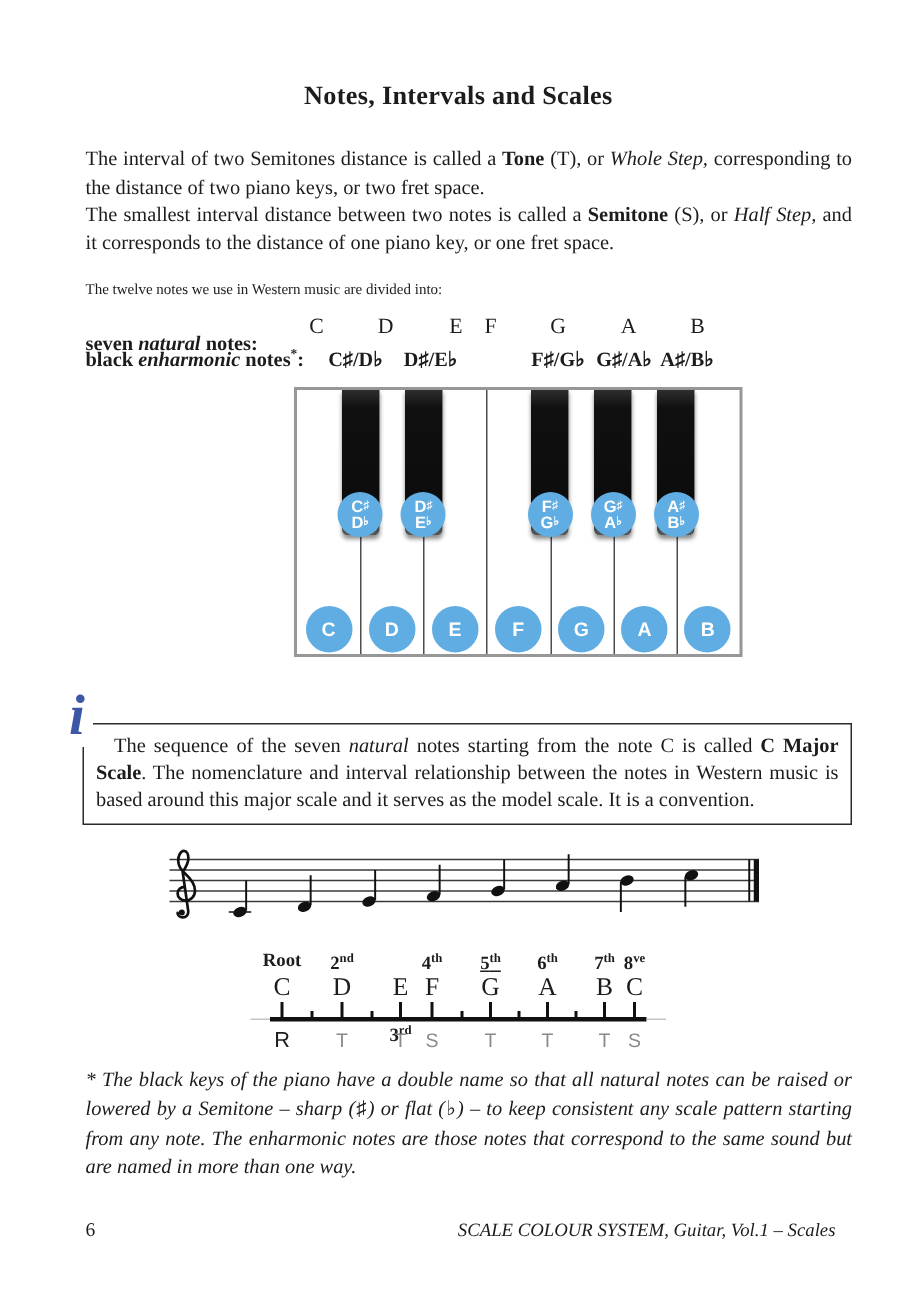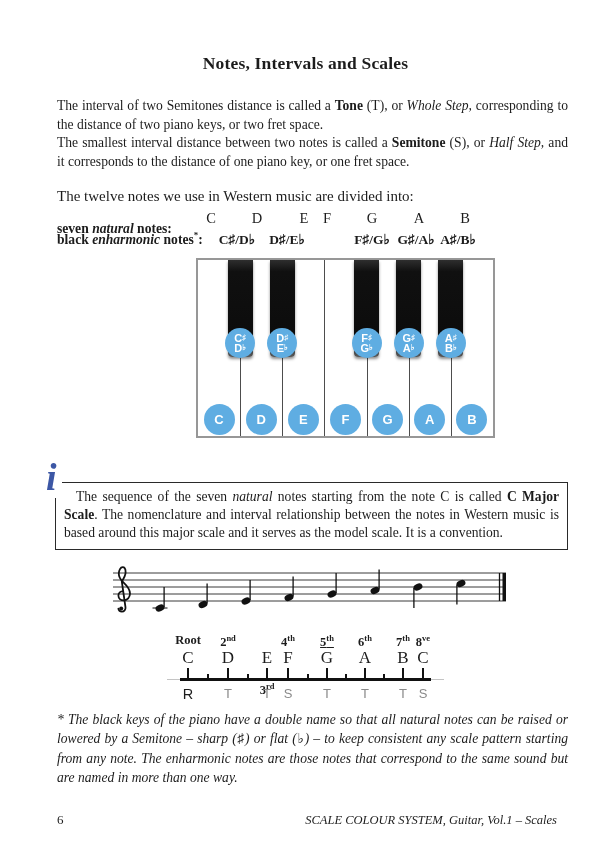--- a/index.html
+++ b/index.html
@@ -6,21 +6,21 @@
   body{
     width:611px;height:864px;position:relative;background:#ffffff;
     font-family:"Liberation Serif", serif;color:#1c1c1c;overflow:hidden;
   }
   .abs{position:absolute;}
   
   #title{top:53px;left:0;width:611px;text-align:center;font-size:17.5px;font-weight:bold;letter-spacing:.2px;}
   
   .bodytext{left:57px;width:511px;font-size:13.6px;line-height:18.5px;text-align:justify;}
   #intro{top:97px;}
-  #lead{top:188px;left:57px;width:520px;font-size:15px;}
+  #lead{top:188px;left:57px;width:520px;font-size:10px;}
   .seg-b{font-weight:bold;}
   .seg-i{font-style:italic;}
   .seg-sup{font-size:9px;vertical-align:super;line-height:0;}
   .seg-norm{font-style:normal;}
   
   #natural-label,#enharmonic-label{left:57px;font-size:13.6px;}
   #natural-label{top:221px;}
   #enharmonic-label{top:232px;}
   .note-letter{position:absolute;transform:translateX(-50%);font-size:14.5px;white-space:nowrap;}
   .enh-letter{position:absolute;transform:translateX(-50%);font-size:13.5px;font-weight:bold;white-space:nowrap;}

